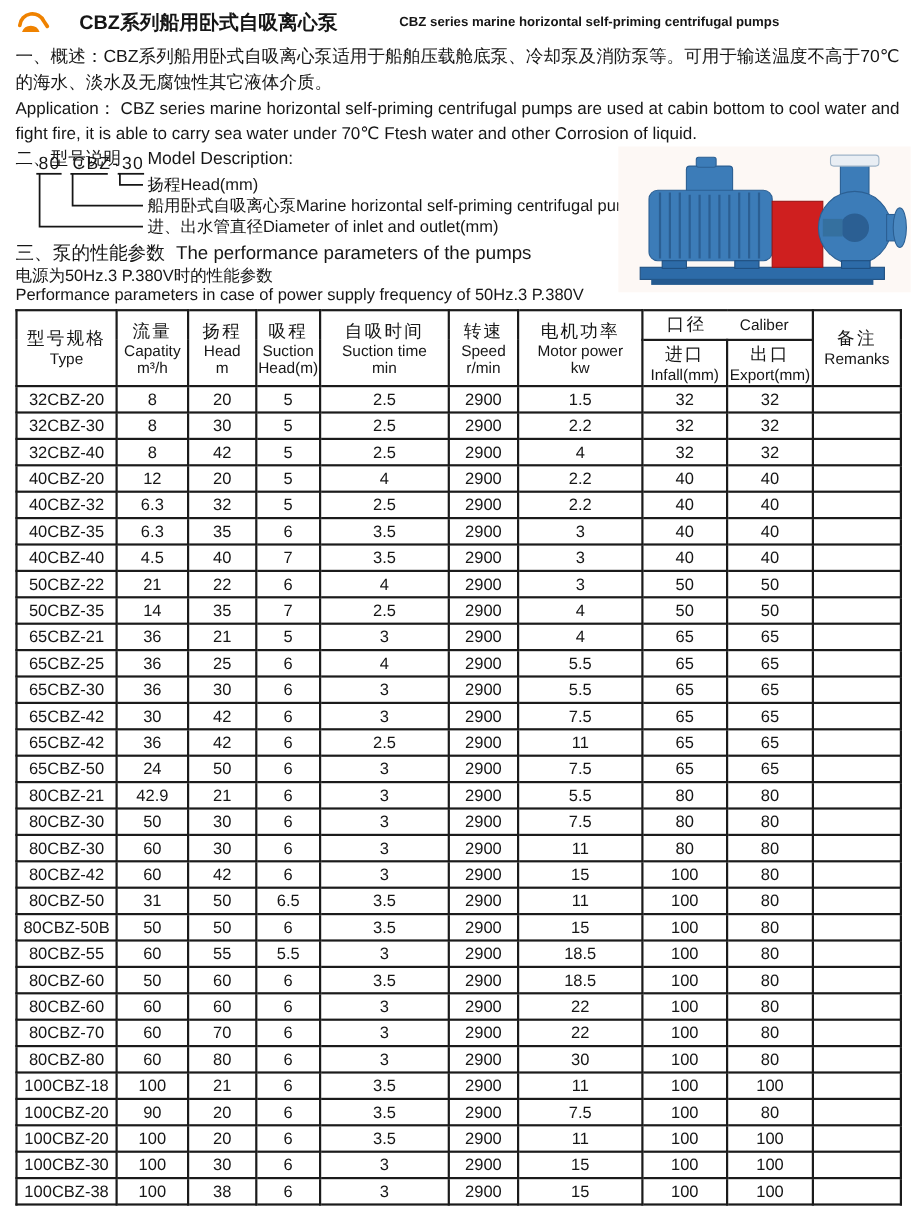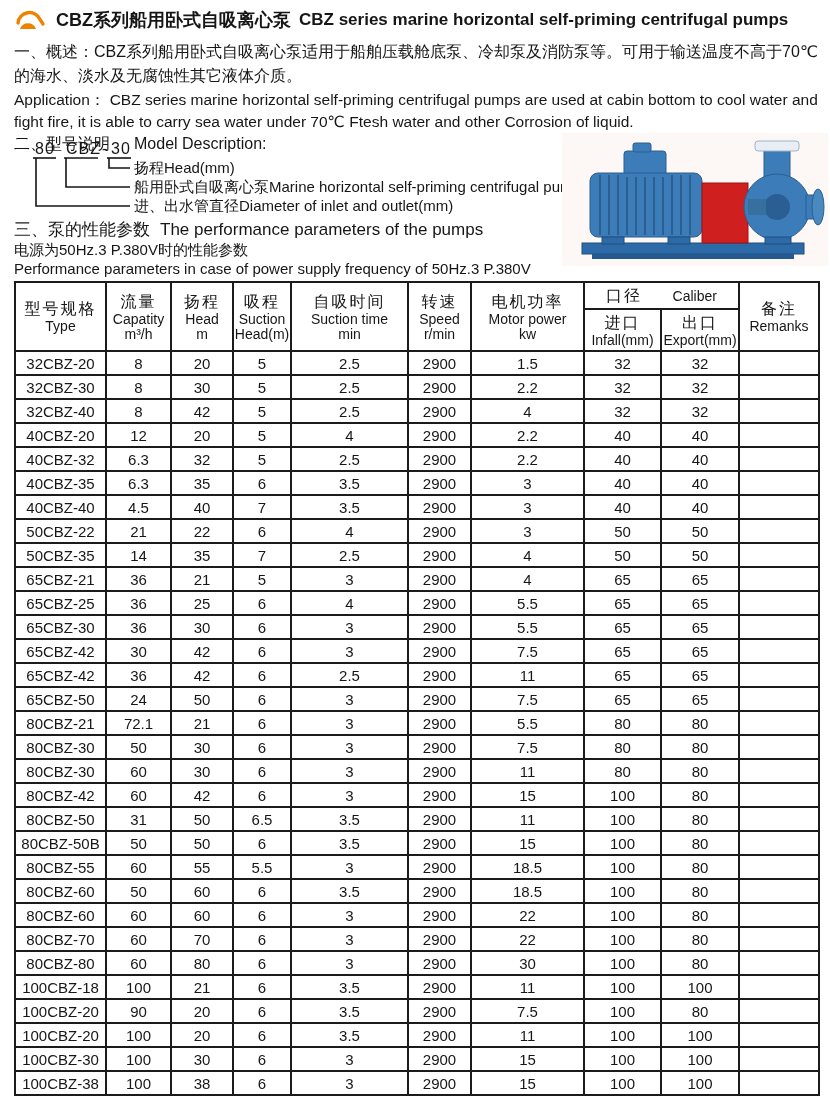--- a/index.html
+++ b/index.html
@@ -3,23 +3,23 @@
 <meta charset="utf-8">
 <style>
   html,body{margin:0;padding:0;}
   body{
     width:830px;height:1098px;background:#ffffff;color:#161616;
     font-family:"Liberation Sans","DejaVu Sans",sans-serif;
     position:relative;overflow:hidden;
   }
   .abs{position:absolute;}
   
-  #title-row{top:8px;left:14px;display:flex;align-items:center;gap:8px;white-space:nowrap;}
+  #title-row{top:8px;left:14px;display:flex;align-items:center;gap:24px;white-space:nowrap;}
   #title-row .tzh{font-size:18px;font-weight:bold;}
-  #title-row .ten{font-size:17px;font-weight:bold;}
+  #title-row .ten{font-size:12px;font-weight:bold;margin-left:32px;}
   
   #para-zh{top:40px;left:14px;width:804px;font-size:16px;line-height:24px;}
   #para-en{top:89px;left:14px;width:804px;font-size:15.5px;line-height:22px;}
   #heading2{top:134px;left:14px;font-size:16px;white-space:nowrap;}
   #heading2 .en{margin-left:24px;}
   #model-diagram{top:139px;left:28px;overflow:visible;}
   #model-diagram text{font-size:15px;fill:#161616;}
   #model-diagram text.code{font-size:16px;letter-spacing:1px;}
   #model-diagram path{stroke:#161616;stroke-width:1.6;fill:none;}
   #pump-image{top:133px;left:562px;}
@@ -368,21 +368,21 @@
           <td>6</td>
           <td>3</td>
           <td>2900</td>
           <td>7.5</td>
           <td>65</td>
           <td>65</td>
           <td></td>
         </tr>
         <tr>
           <td>80CBZ-21</td>
-          <td>72.1</td>
+          <td>42.9</td>
           <td>21</td>
           <td>6</td>
           <td>3</td>
           <td>2900</td>
           <td>5.5</td>
           <td>80</td>
           <td>80</td>
           <td></td>
         </tr>
         <tr>

